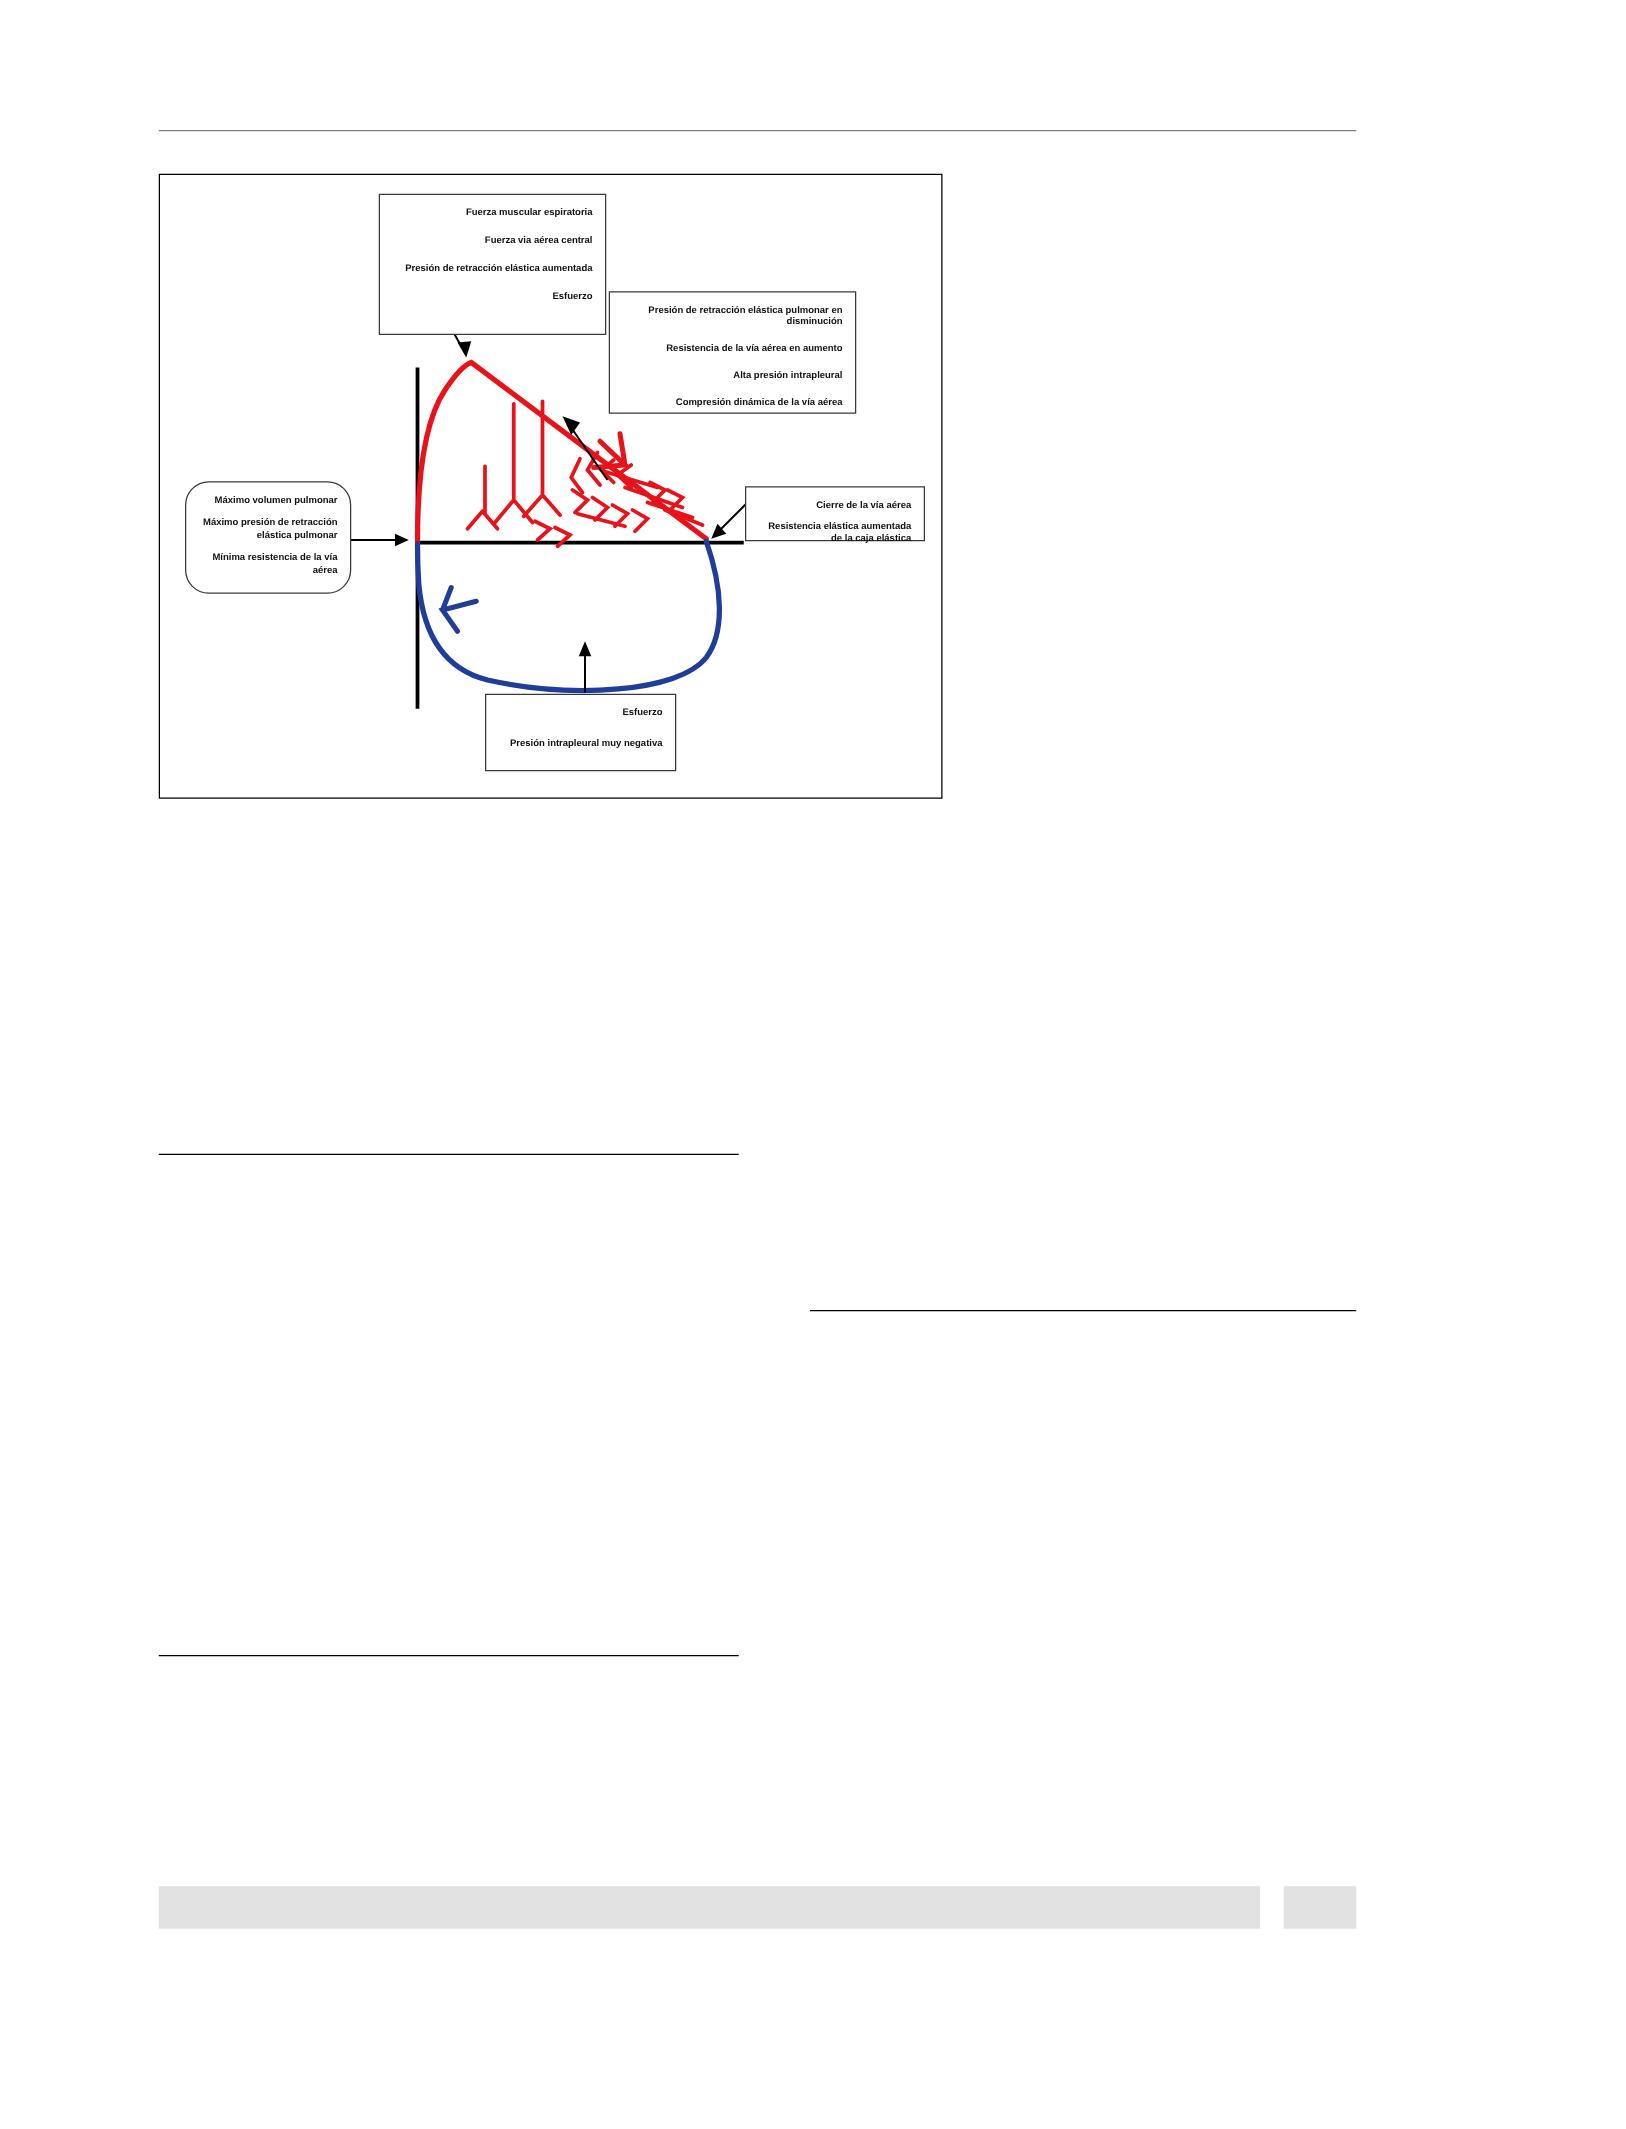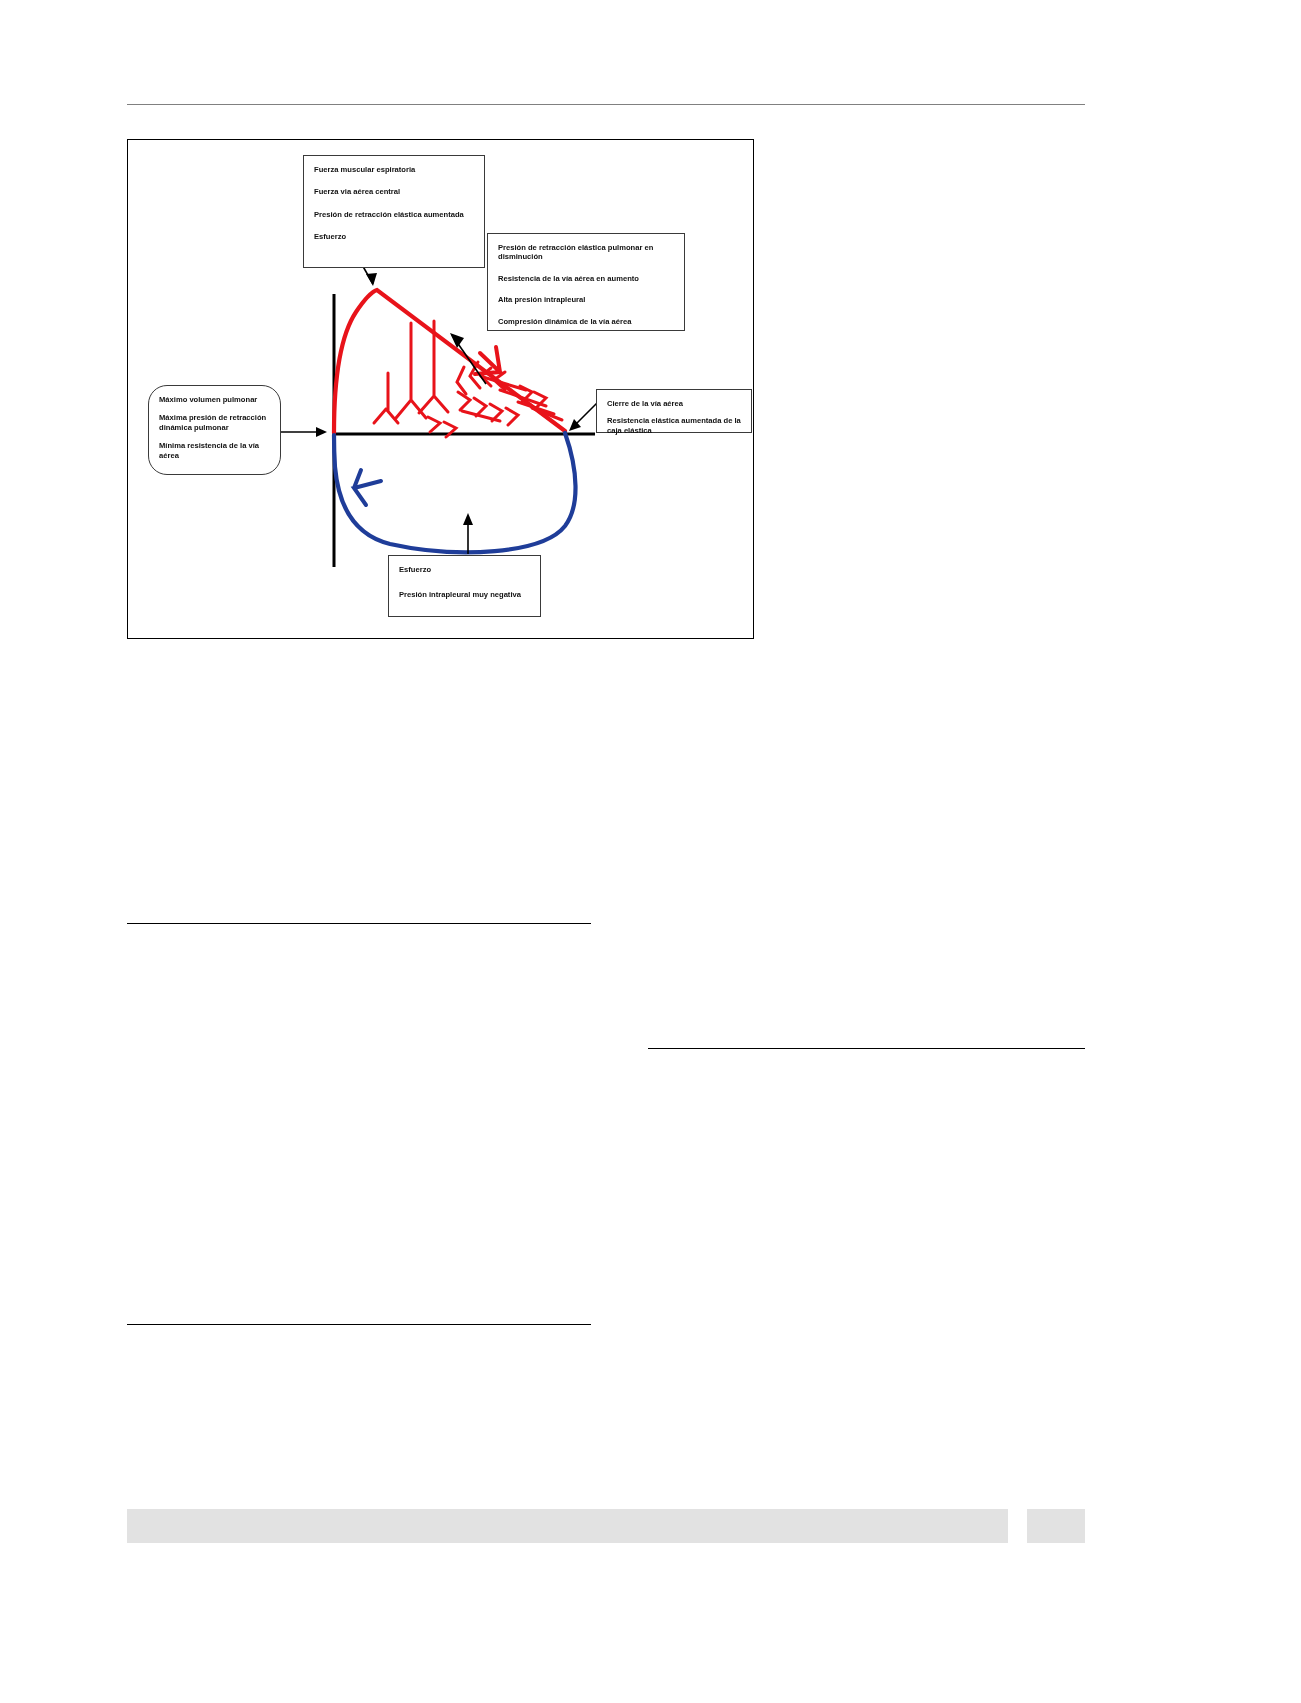--- a/index.html
+++ b/index.html
@@ -43,27 +43,27 @@
     position:absolute;
     border:1px solid #3a3a3a;
     background:#ffffff;
     box-sizing:border-box;
     font-size:7.6px;
     line-height:1.25;
     color:#111111;
     font-weight:bold;
     padding:9px 10px 6px 10px;
   }
-  .box p{margin:0 0 13px 0;}
+  .box p{margin:0 0 13px 0;text-align:right;}
   .box p:last-child{margin-bottom:0;}
 
   #box-top{left:303px;top:155px;width:182px;height:113px;}
   #box-right-upper{left:487px;top:233px;width:198px;height:98px;}
   #box-left{left:148px;top:385px;width:133px;height:90px;border-radius:19px;}
-  #box-right-lower{left:596px;top:389px;width:156px;height:44px;}
+  #box-right-lower{left:596px;top:389px;width:144px;height:44px;}
   #box-bottom{left:388px;top:555px;width:153px;height:62px;}
 
   #box-left p{margin-bottom:9px;}
   #box-right-lower p{margin-bottom:8px;}
   #box-bottom p{margin-bottom:16px;}
   #box-right-upper p{margin-bottom:12px;}
 </style>
 </head>
 <body>
 
@@ -150,21 +150,21 @@
 
 <div class="box" id="box-right-upper">
   <p>Presión de retracción elástica pulmonar en disminución</p>
   <p>Resistencia de la vía aérea en aumento</p>
   <p>Alta presión intrapleural</p>
   <p>Compresión dinámica de la vía aérea</p>
 </div>
 
 <div class="box" id="box-left">
   <p>Máximo volumen pulmonar</p>
-  <p>Máxima presión de retracción dinámica pulmonar</p>
+  <p>Máximo presión de retracción elástica pulmonar</p>
   <p>Mínima resistencia de la vía aérea</p>
 </div>
 
 <div class="box" id="box-right-lower">
   <p>Cierre de la vía aérea</p>
   <p>Resistencia elástica aumentada de la caja elástica</p>
 </div>
 
 <div class="box" id="box-bottom">
   <p>Esfuerzo</p>

